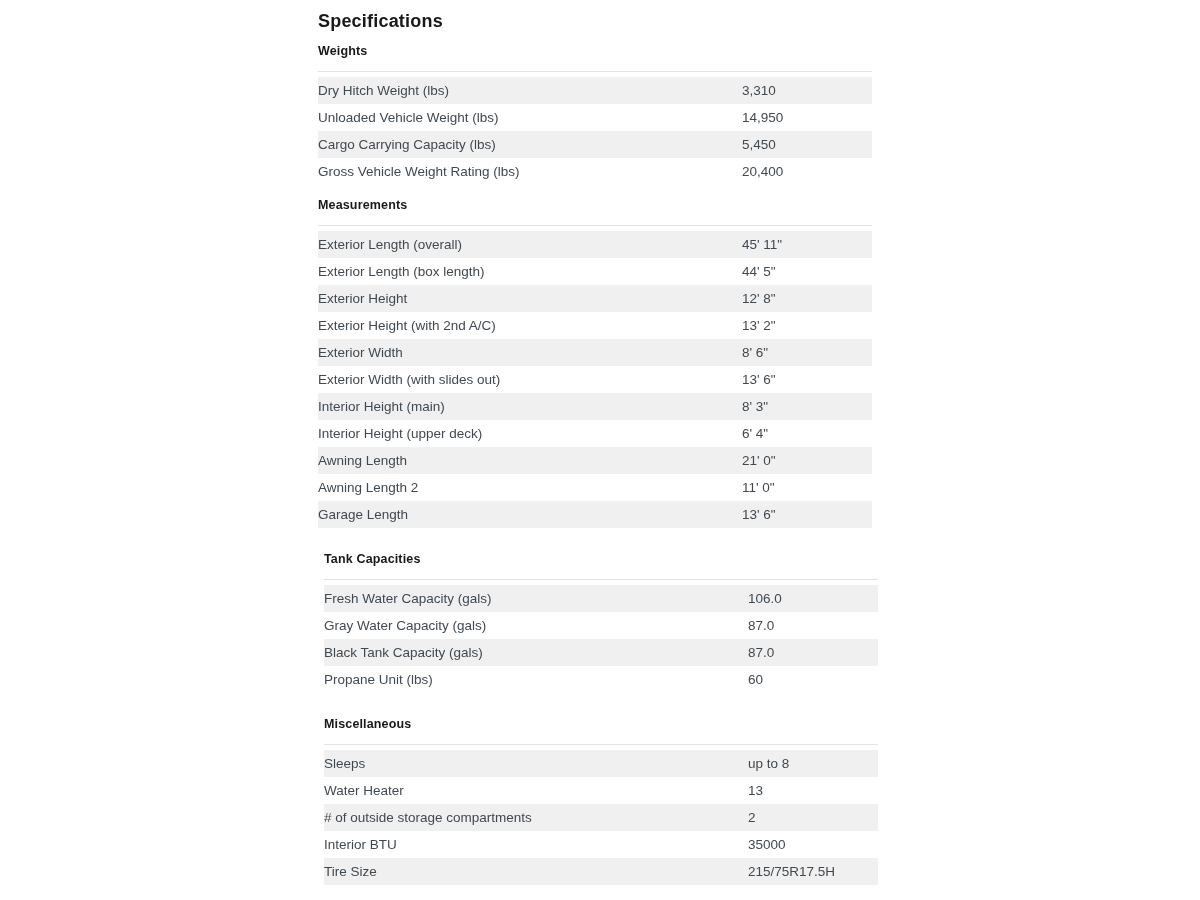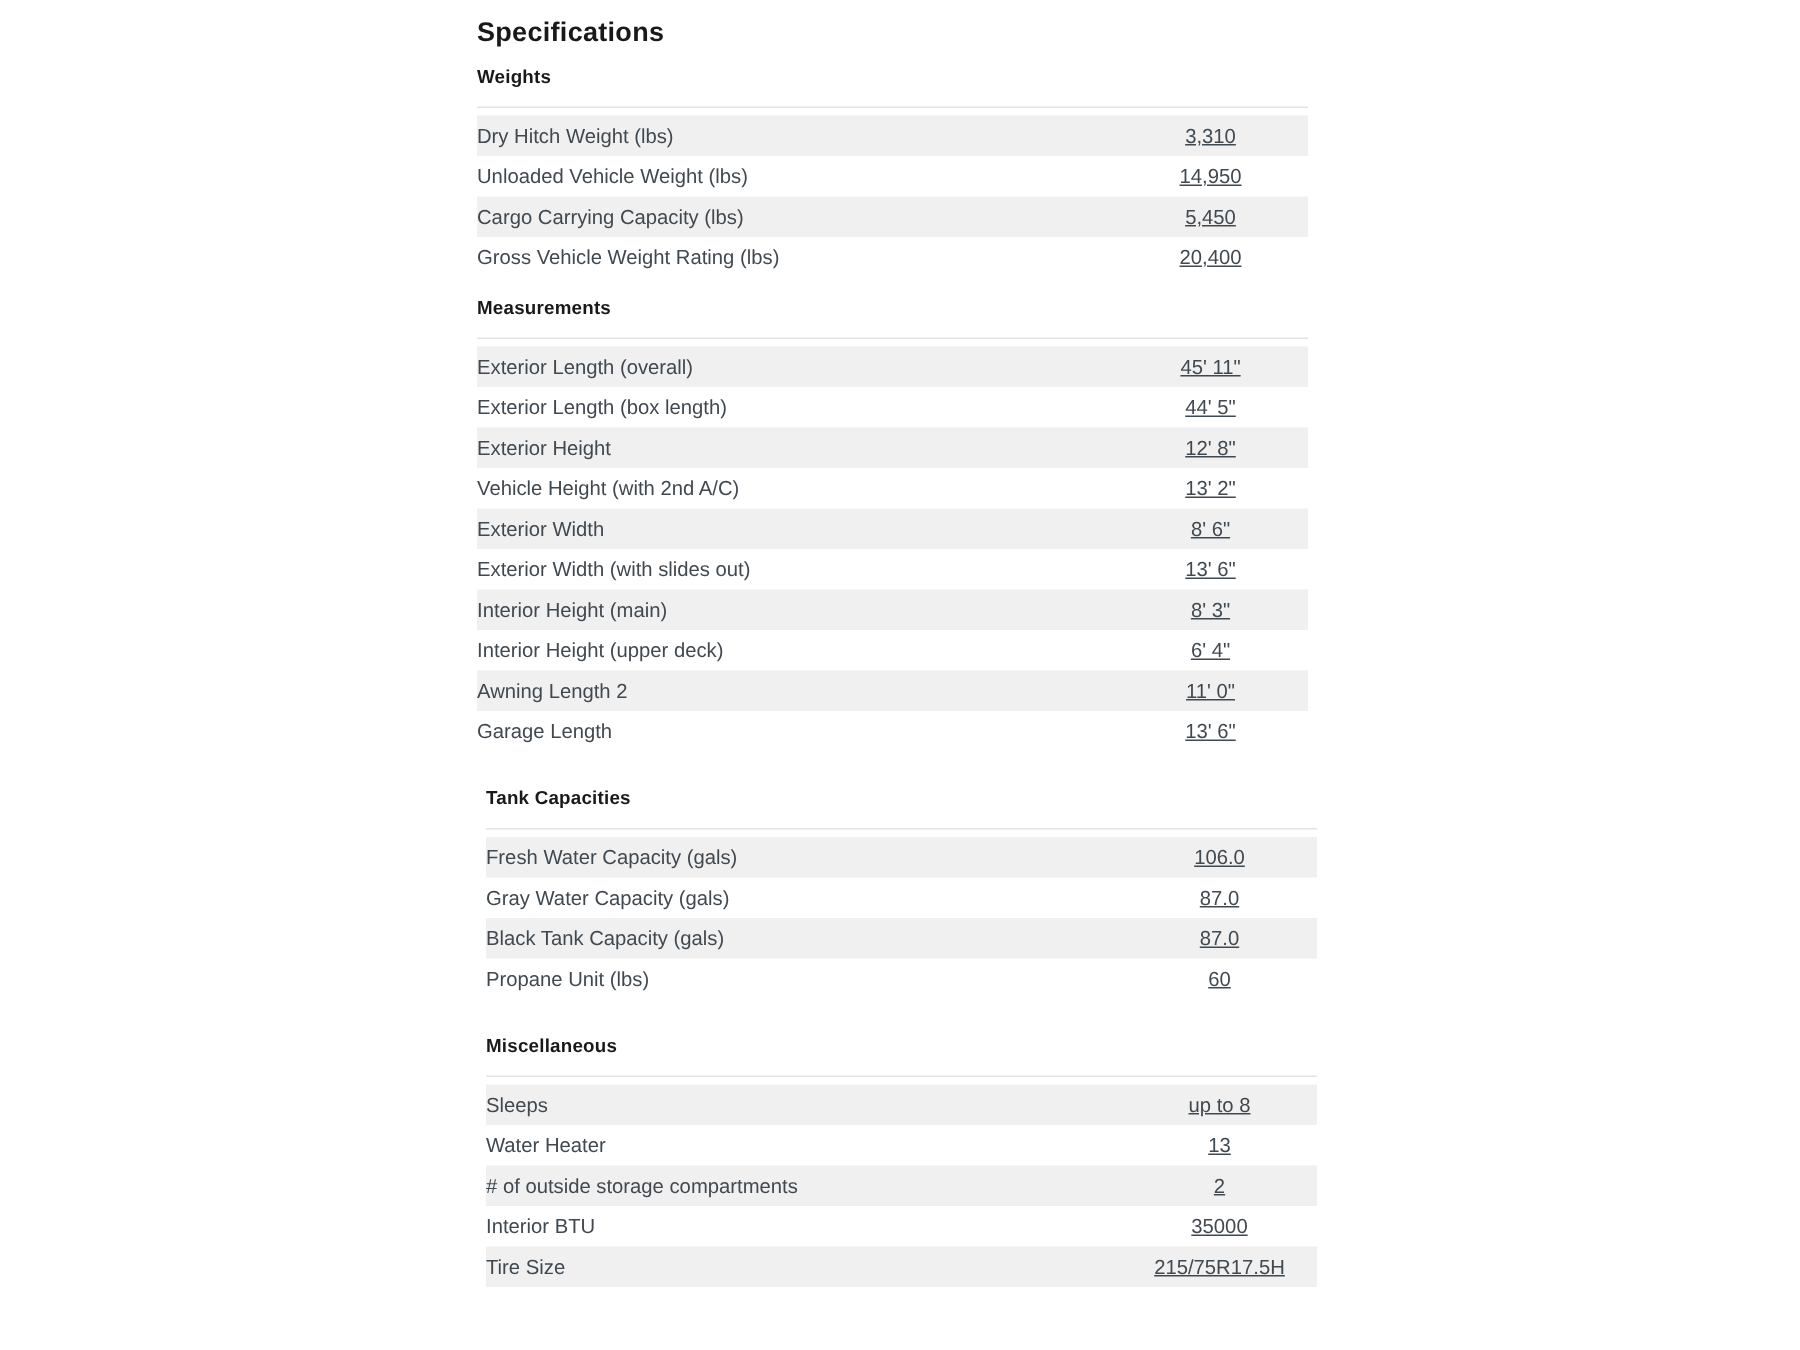--- a/index.html
+++ b/index.html
@@ -38,21 +38,21 @@
   table.spec-table{
     border-collapse:collapse;width:100%;
     margin-top:5px;
     font-size:13.5px;color:var(--row-text);
     table-layout:fixed;
   }
   table.spec-table tr{height:27px;}
   table.spec-table tr:nth-child(odd){background:var(--row-alt-bg);}
   table.spec-table td{padding:0;vertical-align:middle;}
   td.spec-label{padding-left:6px;text-align:left;}
-  td.spec-value{padding-right:4px;text-align:center;white-space:nowrap;width:130px;text-decoration:underline;}
+  td.spec-value{padding-right:4px;text-align:left;white-space:nowrap;width:130px;}
 </style>
 </head>
 <body>
 
 <div class="page">
   <h1 class="page-title">Specifications</h1>
   <div id="sections">
   <section class="spec-section">
     <h2 class="section-heading">Weights</h2>
     <div class="table-wrap">
@@ -97,21 +97,21 @@
     <td class="spec-value">44' 5"</td>
   </tr>
 
   <tr class="spec-row">
     <td class="spec-label">Exterior Height</td>
     <td class="spec-value">12' 8"</td>
   </tr>
 
 
   <tr class="spec-row">
-    <td class="spec-label">Vehicle Height (with 2nd A/C)</td>
+    <td class="spec-label">Exterior Height (with 2nd A/C)</td>
     <td class="spec-value">13' 2"</td>
   </tr>
 
   <tr class="spec-row">
     <td class="spec-label">Exterior Width</td>
     <td class="spec-value">8' 6"</td>
   </tr>
 
   <tr class="spec-row">
     <td class="spec-label">Exterior Width (with slides out)</td>
@@ -121,20 +121,24 @@
   <tr class="spec-row">
     <td class="spec-label">Interior Height (main)</td>
     <td class="spec-value">8' 3"</td>
   </tr>
 
   <tr class="spec-row">
     <td class="spec-label">Interior Height (upper deck)</td>
     <td class="spec-value">6' 4"</td>
   </tr>
 
+  <tr class="spec-row">
+    <td class="spec-label">Awning Length</td>
+    <td class="spec-value">21' 0"</td>
+  </tr>
 
   <tr class="spec-row">
     <td class="spec-label">Awning Length 2</td>
     <td class="spec-value">11' 0"</td>
   </tr>
 
   <tr class="spec-row">
     <td class="spec-label">Garage Length</td>
     <td class="spec-value">13' 6"</td>
   </tr>

